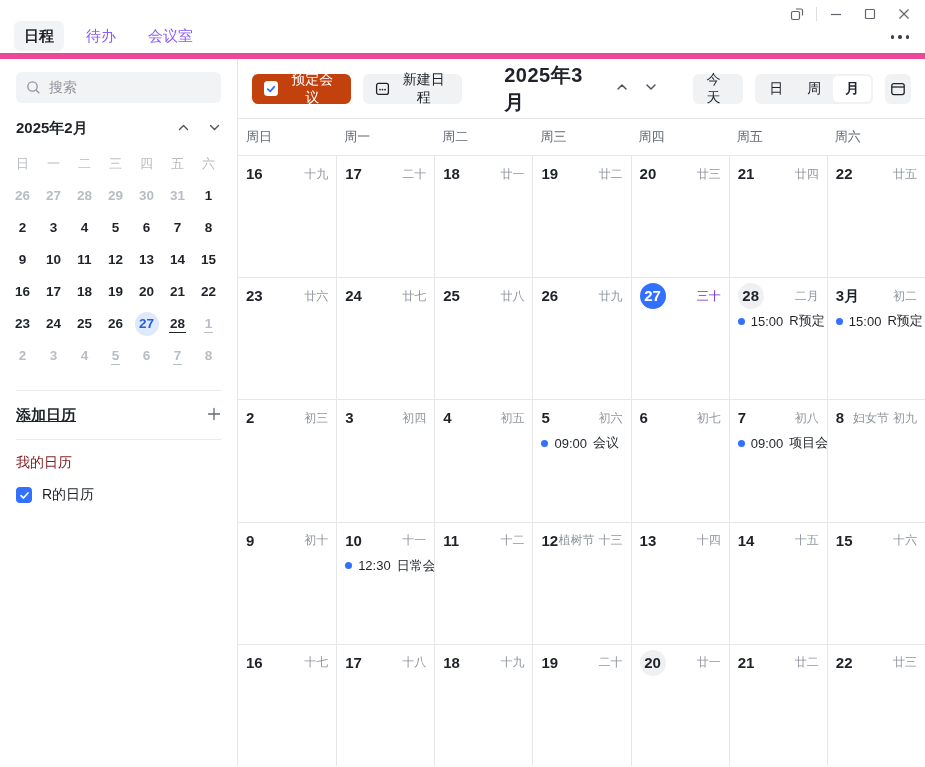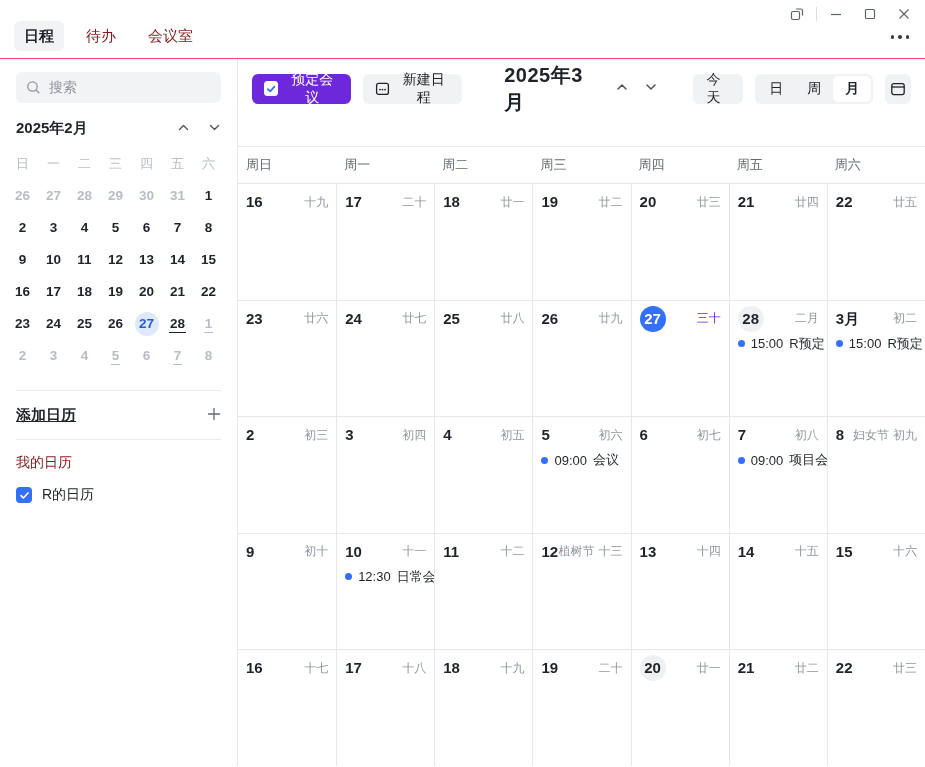--- a/index.html
+++ b/index.html
@@ -4,23 +4,23 @@
 <style>
   * { margin:0; padding:0; box-sizing:border-box; }
   html,body { width:925px; height:767px; overflow:hidden; }
   body {
     font-family:"Liberation Sans","DejaVu Sans",sans-serif;
     color:#1f2329; background:#fff; font-size:14px; cursor:default;
   }
   [data-interactable="true"] { cursor:pointer; }
 
   
-  .titlebar { position:relative; height:59px; border-bottom:1px solid #ec4899; background:#fff; }
+  .titlebar { position:relative; height:59px; border-bottom:6px solid #ec4899; background:#fff; }
   .tabs { position:absolute; left:14px; top:21px; display:flex; gap:12px; align-items:center; }
-  .tab { font-size:15px; color:#7f1d1d; padding:6px 10px; border-radius:6px; line-height:18px; }
+  .tab { font-size:15px; color:#8b5cf6; padding:6px 10px; border-radius:6px; line-height:18px; }
   .tab.active { background:#f2f3f5; color:#1f2329; font-weight:bold; }
   .win-controls { position:absolute; top:2px; right:4px; display:flex; align-items:center; }
   .win-btn { width:34px; height:24px; display:flex; align-items:center; justify-content:center; }
   .win-sep { width:1px; height:14px; background:#dcdee1; margin:0 2px; }
   .more-dots { position:absolute; right:14px; top:31px; display:flex; gap:4px; align-items:center; height:12px; padding:0 2px; }
   .more-dots i { width:3.5px; height:3.5px; border-radius:50%; background:#3a3f47; }
 
   
   .content { display:flex; height:707px; }
   .sidebar { width:238px; min-width:238px; border-right:1px solid #e6e7e9; background:#fff; }
@@ -47,40 +47,40 @@
   .add-cal .plus { margin-left:auto; }
   .mycal-label { margin:14px 16px 0; color:#7f1d1d; font-size:14px; }
   .cal-item { margin:14px 16px 0; display:flex; align-items:center; gap:10px; }
   .checkbox { width:16px; height:16px; border-radius:4px; background:#3370ff; display:flex; align-items:center; justify-content:center; }
   .cal-item-label { font-size:14px; color:#1f2329; }
 
   
   .toolbar { height:59px; display:flex; align-items:center; padding:0 14px; }
   .btn { height:30px; border-radius:6px; display:flex; align-items:center; gap:7px;
     padding:0 12px; font-size:14px; border:none; }
-  .btn-primary { background:#6d28d9; color:#fff; }
+  .btn-primary { background:#c2410c; color:#fff; }
   .btn-gray { background:#f1f2f4; color:#1f2329; margin-left:12px; }
   .check-badge { width:15px; height:15px; background:#fff; border-radius:3.5px;
     display:flex; align-items:center; justify-content:center; }
   .month-group { display:flex; align-items:center; margin-left:42px; }
   .month-title { font-size:20px; font-weight:bold; letter-spacing:.5px; }
   .month-nav { display:flex; gap:15px; margin-left:18px; }
   .right-group { margin-left:auto; display:flex; align-items:center; gap:12px;padding-left:35px; }
   .today-btn { height:30px; padding:0 13px; background:#f1f2f4; border-radius:6px;
     display:flex; align-items:center; font-size:14px; }
   .seg { display:flex; background:#f1f2f4; border-radius:6px; padding:2px; }
   .seg-opt { width:38px; height:26px; display:flex; align-items:center; justify-content:center;
     font-size:14px; border-radius:5px; color:#1f2329; }
   .seg-opt.active { background:#fff; font-weight:bold; }
   .icon-btn { width:30px; height:30px; background:#f1f2f4; border-radius:6px;
     display:flex; align-items:center; justify-content:center; }
 
   
   .grid-weekdays { border-top:1px solid #e6e7e9; height:37px; display:grid;
-    grid-template-columns:repeat(7,1fr); align-items:center;margin-top:28px; }
+    grid-template-columns:repeat(7,1fr); align-items:center; }
   .grid-weekdays .gwd { padding-left:8px; color:#646a73; font-size:13px; }
   .grid-rows { flex:1; display:flex; flex-direction:column; }
   .grid-row { flex:1; display:grid; grid-template-columns:repeat(7,1fr); border-top:1px solid #e6e7e9; }
   .day-cell { border-left:1px solid #e6e7e9; overflow:hidden; }
   .day-cell:first-child { border-left:none; }
   .cell-head { display:flex; align-items:center; justify-content:space-between;
     padding:5px 8px 0; min-height:31px; }
   .date-num { font-size:15px; font-weight:bold; line-height:20px; }
   .date-num.circled { width:26px; height:26px; border-radius:50%; background:#eff0f2;
     display:flex; align-items:center; justify-content:center; }

